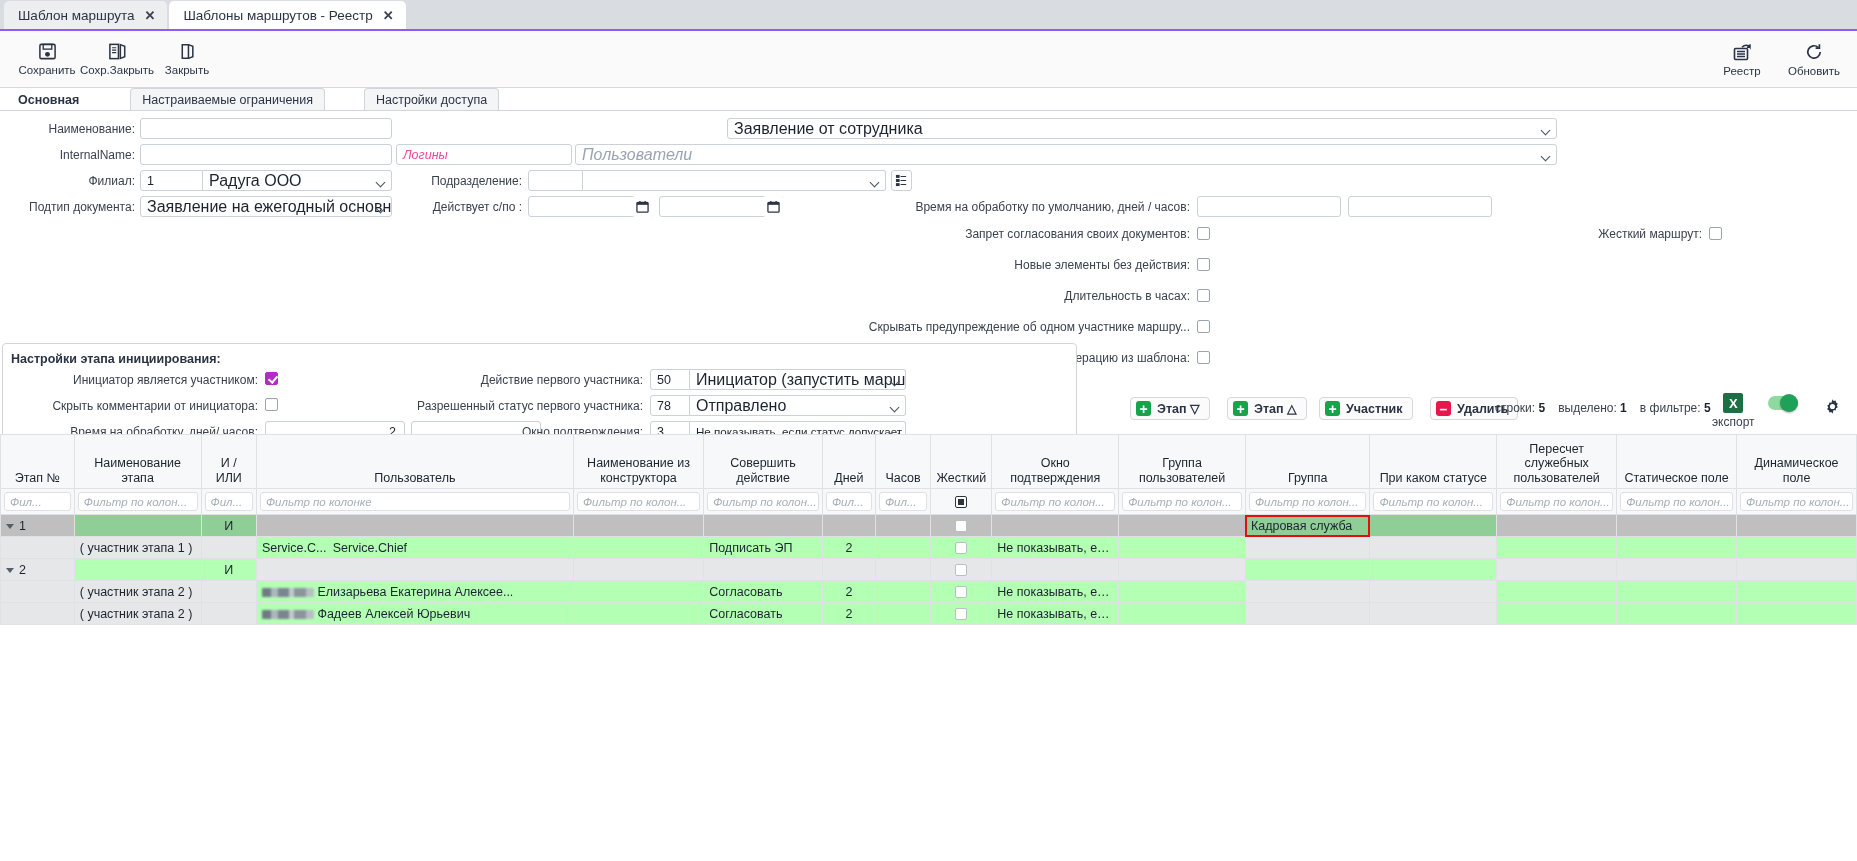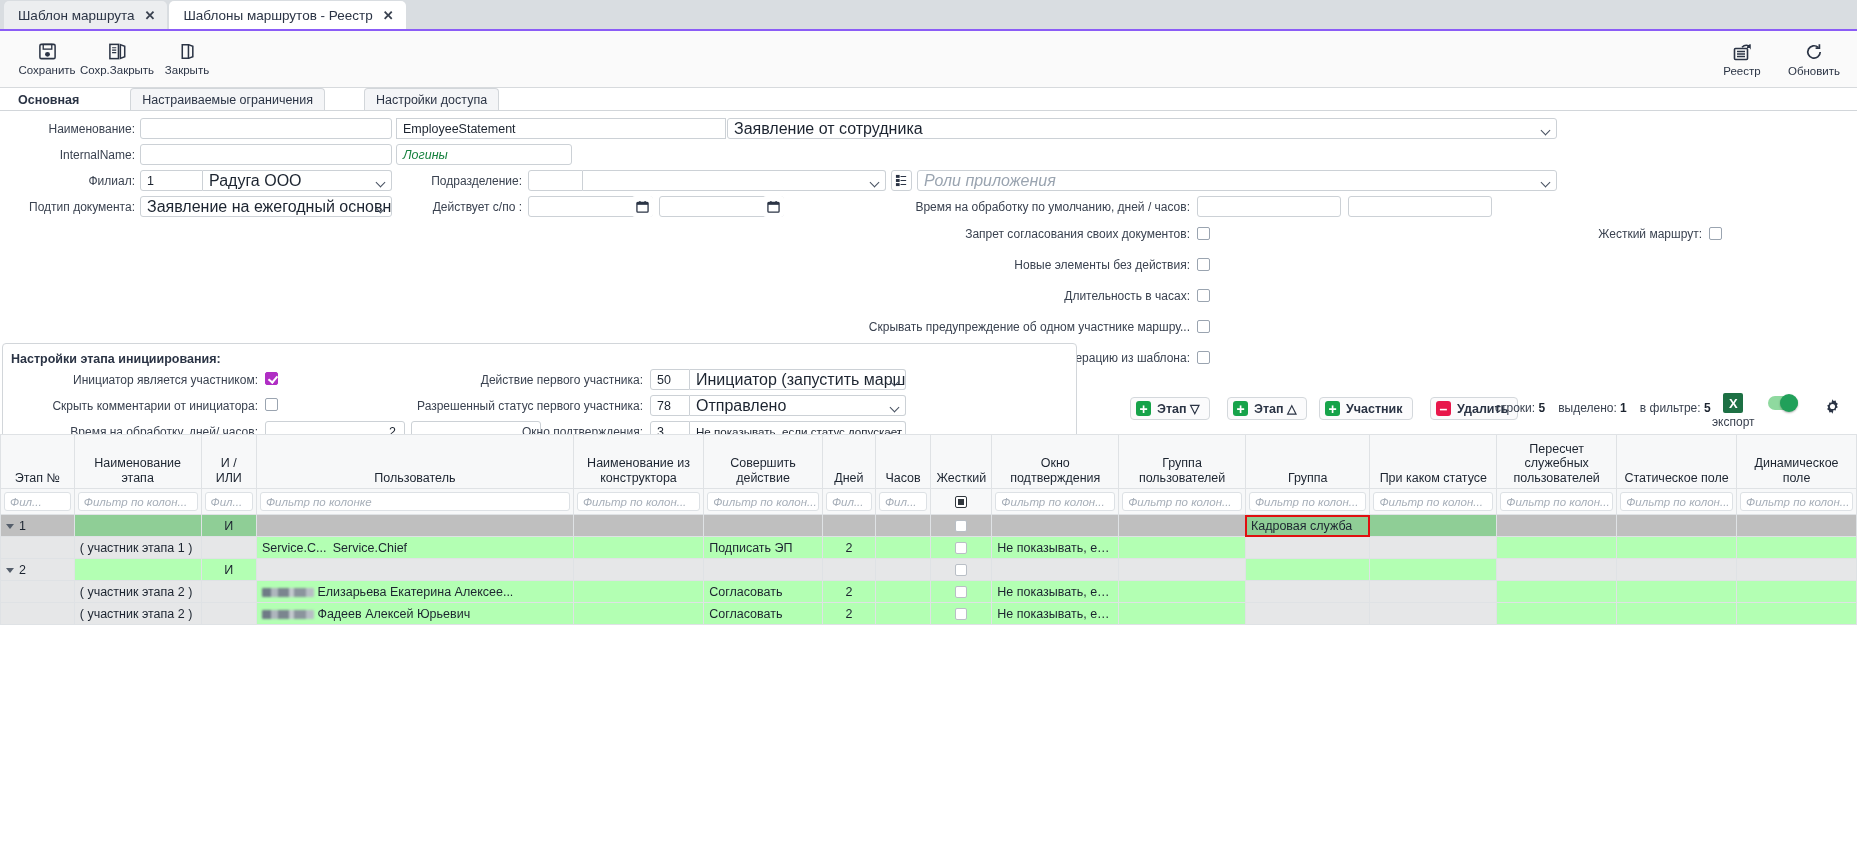--- a/index.html
+++ b/index.html
@@ -60,21 +60,21 @@
   .lbl-r {
     position:absolute; text-align:right; font-size:12px; color:#3a4250;
     white-space:nowrap;
   }
   .fld {
     position:absolute; height:21px; border:1px solid #ccd1d6; border-radius:3px;
     background:#fff; font-size:12.5px; color:#1c2430;
     display:flex; align-items:center; padding:0 6px; white-space:nowrap;
     overflow:hidden;
   }
-  .fld.ph { color:#15803d; font-style:italic; }
+  .fld.ph { color:#ec4899; font-style:italic; }
   .fld.plain { border:none; border-left:1px solid #ccd1d6; border-radius:0; }
   .sel { position:absolute; height:21px; border:1px solid #ccd1d6;
     border-radius:3px; background:#fff; font-size:16px; color:#1c2430;
     display:flex; align-items:center; padding:0 20px 0 6px; white-space:nowrap;
     overflow:hidden; cursor:pointer; }
   .sel:after {
     content:""; position:absolute; right:7px; top:8px;
     width:6px; height:6px; border-right:1.6px solid #46506080;
     border-bottom:1.6px solid #465060; transform:rotate(45deg);
     border-right-color:#465060;
@@ -243,43 +243,42 @@
 <div id="innertabs">
   <div class="itab active">Основная</div>
   <div class="itab">Настраиваемые ограничения</div>
   <div class="itab">Настройки доступа</div>
 </div>
 
 <div id="form">
 
   <div class="lbl-r" style="left:0;top:11px;width:135px;">Наименование:</div>
   <div class="fld" style="left:140px;top:7px;width:252px;"></div>
-  <div class="fld plain" style="left:396px;top:7px;width:330px;border:1px solid #ccd1d6;">EmployeeStatement</div>
   <div class="sel" style="left:727px;top:7px;width:830px;">Заявление от сотрудника</div>
 
   <div class="lbl-r" style="left:0;top:37px;width:135px;">InternalName:</div>
   <div class="fld" style="left:140px;top:33px;width:252px;"></div>
   <div class="fld ph" style="left:396px;top:33px;width:176px;">Логины</div>
+  <div class="sel ph" style="left:575px;top:33px;width:982px;">Пользователи</div>
 
   <div class="lbl-r" style="left:0;top:63px;width:135px;">Филиал:</div>
   <div class="num" style="left:140px;top:59px;width:63px;">1</div>
   <div class="sel" style="left:203px;top:59px;width:189px;border-radius:0 3px 3px 0;border-left:none;">Радуга ООО</div>
 
   <div class="lbl-r" style="left:400px;top:63px;width:122px;">Подразделение:</div>
   <div class="num" style="left:528px;top:59px;width:55px;"></div>
   <div class="sel" style="left:583px;top:59px;width:303px;border-radius:0 3px 3px 0;border-left:none;"></div>
   <div class="cal" style="left:891px;top:59px;">
     <svg width="13" height="13" viewBox="0 0 14 14">
         <rect x="1" y="1" width="4" height="3.2" fill="#2b3445"></rect>
         <rect x="1" y="5.4" width="4" height="3.2" fill="#2b3445"></rect>
         <rect x="1" y="9.8" width="4" height="3.2" fill="#2b3445"></rect>
         <path d="M6 2.6h6M6 7h6M6 11.4h6" stroke="#2b3445" stroke-width="1.1"></path>
       </svg>
   </div>
-  <div class="sel ph" style="left:917px;top:59px;width:640px;">Роли приложения</div>
 
   <div class="lbl-r" style="left:0;top:89px;width:135px;">Подтип документа:</div>
   <div class="sel" style="left:140px;top:85px;width:252px;">Заявление на ежегодный основной оплачивае</div>
 
   <div class="lbl-r" style="left:390px;top:89px;width:132px;">Действует с/по :</div>
   <div class="fld" style="left:528px;top:85px;width:125px;"></div>
   <div class="cal" style="left:632px;top:85px;border:none;">
     <svg width="13" height="13" viewBox="0 0 14 14">
         <rect x="1" y="2.6" width="12" height="10.4" rx="1" fill="none" stroke="#2b3445" stroke-width="1.4"></rect>
         <rect x="1" y="2.6" width="12" height="2.6" fill="#2b3445"></rect>

